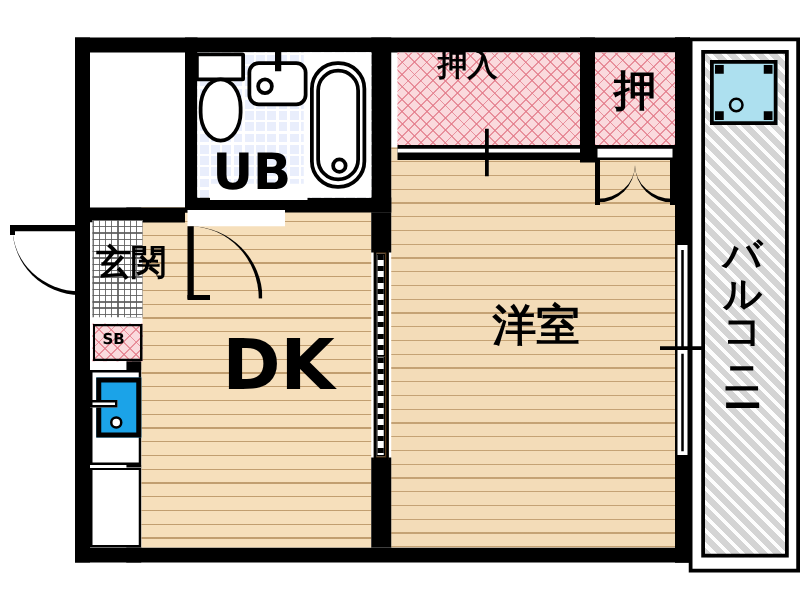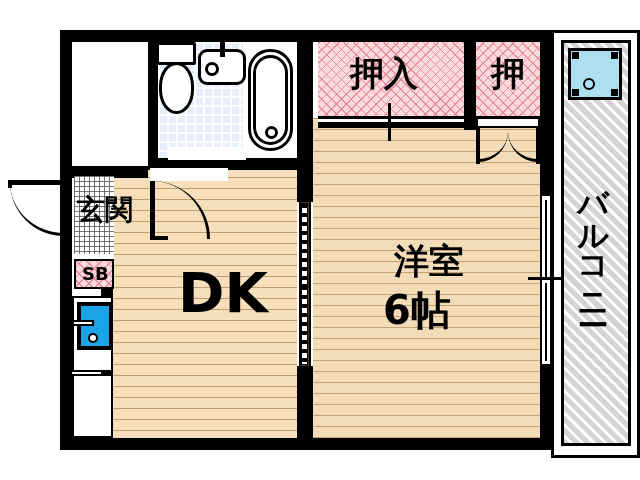--- a/index.html
+++ b/index.html
@@ -112,27 +112,26 @@
 
   <div class="vlabel" style="left:577px;top:168px;font-size:31px;">バルコニー</div>
 
   <div class="wall" style="left:60px;top:30px;width:492px;height:12px;"></div>
   <div class="wall" style="left:60px;top:438px;width:492px;height:12px;"></div>
   <div class="wall" style="left:60px;top:30px;width:12px;height:420px;"></div>
   <div class="wall" style="left:540px;top:30px;width:12px;height:420px;"></div>
 
   <div class="room floor-tatamiish" style="left:313px;top:118px;width:228px;height:320px;"></div>
   <div class="label" style="left:372px;top:244px;font-size:35px;margin-left:22px;">洋室</div>
-  <div class="label" style="left:383px;top:290px;font-size:40px;">6帖</div>
 
   <div class="room floor-wood" style="left:113px;top:166px;width:184px;height:272px;"></div>
   <div class="label" style="left:178px;top:265px;font-size:56px;">DK</div>
 
   <div class="room fill-closet" style="left:318px;top:42px;width:146px;height:74px;"></div>
-  <div class="label" style="left:350px;top:56px;font-size:34px;">押入</div>
+  <div class="label" style="left:350px;top:40px;font-size:24px;">押入</div>
 
   <div class="wall" style="left:464px;top:30px;width:12px;height:100px;"></div>
 
   <div class="room fill-closet" style="left:476px;top:42px;width:64px;height:74px;"></div>
   <div class="label" style="left:491px;top:56px;font-size:34px;">押</div>
 
   <div class="abs" style="left:318px;top:116px;width:146px;height:12px;background:#000;"></div>
   <div class="abs" style="left:318px;top:119px;width:146px;height:3px;background:#fff;"></div>
   <div class="abs" style="left:388px;top:103px;width:3px;height:38px;background:#000;"></div>
 
@@ -165,34 +164,35 @@
   <div class="abs" style="left:205px;top:62px;width:8px;height:8px;border:3px solid #000;
               border-radius:50%;background:#fff;"></div>
 
   <div class="fixture" style="left:248px;top:49px;width:45px;height:102px;
               border-radius:22px;"></div>
   <div class="abs" style="left:253px;top:55px;width:35px;height:90px;
               border:3px solid #000;border-radius:18px;box-sizing:border-box;"></div>
   <div class="abs" style="left:265px;top:126px;width:7px;height:7px;border:3px solid #000;
               border-radius:50%;background:#fff;"></div>
 
+  <div class="label" style="left:170px;top:118px;font-size:40px;">UB</div>
 
   <div class="wall" style="left:60px;top:166px;width:88px;height:12px;"></div>
   <div class="wall" style="left:101px;top:166px;width:12px;height:284px;"></div>
 
   <div class="abs fill-white" style="left:72px;top:178px;width:29px;height:260px;"></div>
 
   <div class="room fill-genkan" style="left:74px;top:176px;width:40px;height:78px;
               box-shadow:inset 0 0 0 0 #000;"></div>
   <div class="label" style="left:77px;top:196px;font-size:28px;">玄関</div>
 
   <div class="abs fill-white" style="left:74px;top:254px;width:40px;height:8px;"></div>
   <div class="room fill-closet" style="left:74px;top:259px;width:40px;height:30px;
               box-shadow:inset 0 0 0 2px #000;"></div>
-  <div class="label" style="left:82px;top:265px;font-size:18px;">SB</div>
+  <div class="label" style="left:82px;top:265px;font-size:12px;">SB</div>
 
   <div class="abs" style="left:10px;top:180px;width:62px;height:5px;background:#000;"></div>
   <div class="doorpanel" style="left:65px;top:180px;width:7px;height:56px;"></div>
   <div class="doorarc" style="left:10px;top:182px;width:56px;height:54px;
               border-top:none;border-right:none;border-left:none;
               border-bottom-left-radius:56px;"></div>
   <div class="abs" style="left:8px;top:180px;width:4px;height:8px;background:#000;"></div>
 
   <div class="abs fill-white" style="left:150px;top:168px;width:78px;height:13px;"></div>
   <div class="doorpanel" style="left:150px;top:181px;width:5px;height:58px;"></div>

